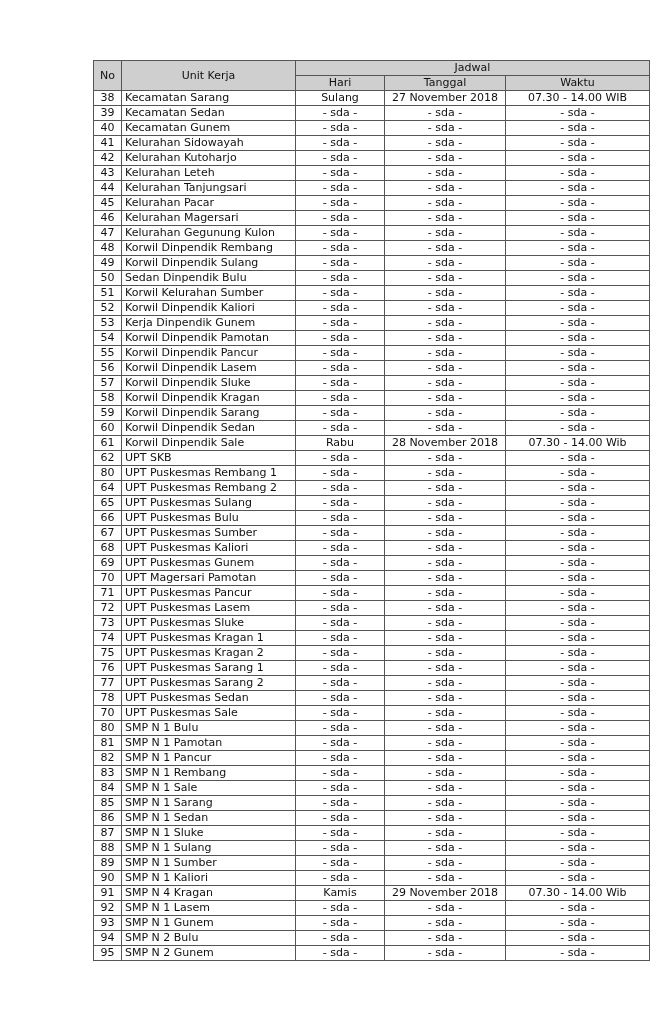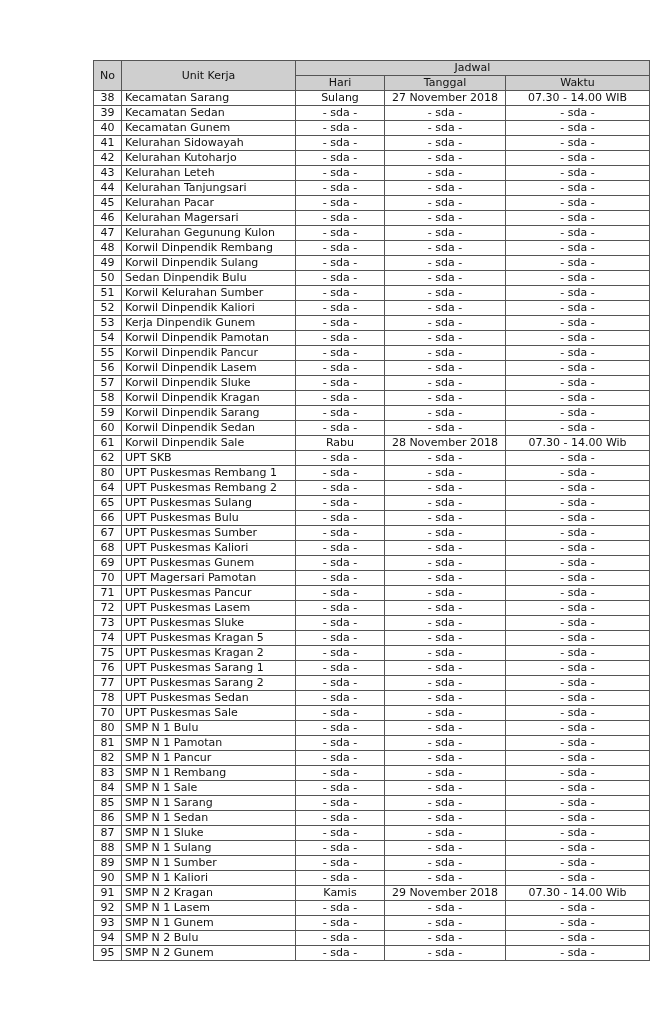--- a/index.html
+++ b/index.html
@@ -289,21 +289,21 @@
       </tr>
       <tr>
         <td class="c">73</td>
         <td class="l">UPT Puskesmas Sluke</td>
         <td class="c">- sda -</td>
         <td class="c">- sda -</td>
         <td class="c">- sda -</td>
       </tr>
       <tr>
         <td class="c">74</td>
-        <td class="l">UPT Puskesmas Kragan 5</td>
+        <td class="l">UPT Puskesmas Kragan 1</td>
         <td class="c">- sda -</td>
         <td class="c">- sda -</td>
         <td class="c">- sda -</td>
       </tr>
       <tr>
         <td class="c">75</td>
         <td class="l">UPT Puskesmas Kragan 2</td>
         <td class="c">- sda -</td>
         <td class="c">- sda -</td>
         <td class="c">- sda -</td>
@@ -408,21 +408,21 @@
       </tr>
       <tr>
         <td class="c">90</td>
         <td class="l">SMP N 1 Kaliori</td>
         <td class="c">- sda -</td>
         <td class="c">- sda -</td>
         <td class="c">- sda -</td>
       </tr>
       <tr>
         <td class="c">91</td>
-        <td class="l">SMP N 2 Kragan</td>
+        <td class="l">SMP N 4 Kragan</td>
         <td class="c">Kamis</td>
         <td class="c">29 November  2018</td>
         <td class="c">07.30 - 14.00 Wib</td>
       </tr>
       <tr>
         <td class="c">92</td>
         <td class="l">SMP N 1 Lasem</td>
         <td class="c">- sda -</td>
         <td class="c">- sda -</td>
         <td class="c">- sda -</td>

